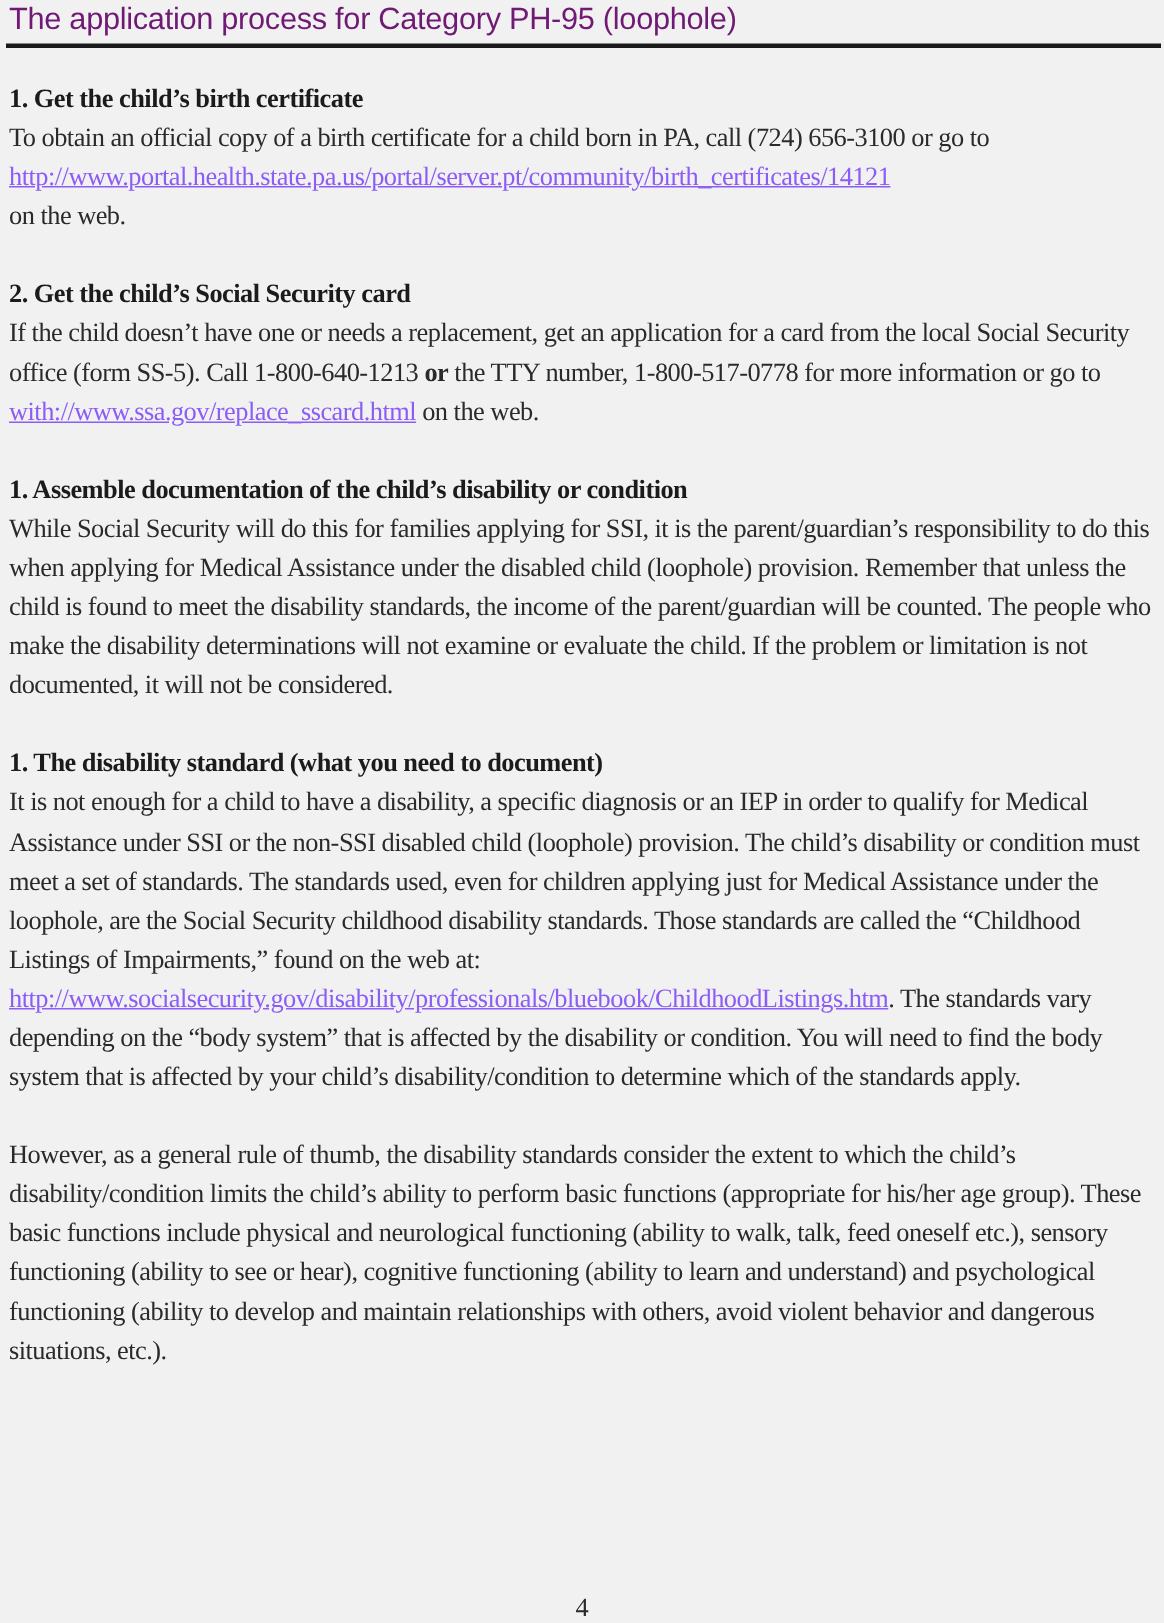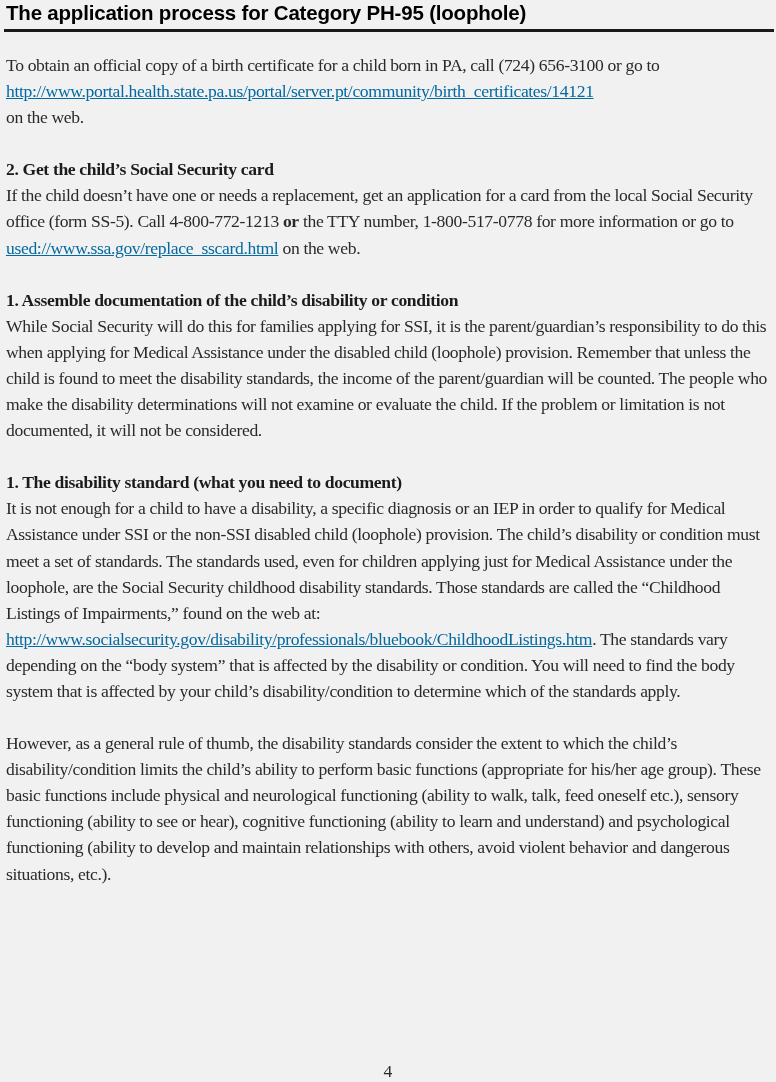--- a/index.html
+++ b/index.html
@@ -5,66 +5,67 @@
   html, body { margin: 0; padding: 0; }
   body {
     width: 776px; height: 1082px; overflow: hidden;
     background: #f1f1f1; color: #2a2a2a;
     font-family: "Liberation Serif", "DejaVu Serif", serif;
     position: relative;
   }
   .page-title {
     position: absolute; left: 6px; top: 0px;
     font-family: "Liberation Sans", "DejaVu Sans", sans-serif;
-    font-size: 20.5px; font-weight: bold; color: #000000;
+    font-size: 20.5px; font-weight: normal; color: #701a75;
     letter-spacing: -0.2px; line-height: 26px; white-space: nowrap;
   }
   .title-rule {
     position: absolute; left: 4px; right: 2px; top: 29px;
     height: 3px; background: #1a1a1a;
   }
   .content {
     position: absolute; left: 6px; top: 52px; width: 770px;
     font-size: 17.6px; line-height: 26.1px; letter-spacing: -0.35px;
   }
   .section { margin: 0 0 26px 0; }
   .section h2 {
     margin: 0; font-size: 17.6px; line-height: 26.1px; font-weight: bold; color: #1b1b1b;
   }
   .section p { margin: 0; }
-  a.link { color: #0369a1; text-decoration: underline; }
+  a.link { color: #8b5cf6; text-decoration: underline; }
   .nowrap { white-space: nowrap; }
   .page-number {
     position: absolute; left: 0; right: 0; top: 1061px;
     text-align: center; font-size: 17.6px; line-height: 20px;
   }
 </style>
 </head>
 <body>
 
 <div class="page-title">The application process for Category PH-95 (loophole)</div>
 <div class="title-rule"></div>
 
 <div class="content">
 
   <div class="section">
+    <h2>1. Get the child’s birth certificate</h2>
     <p>
       <span>To obtain an official copy of a birth certificate for a child born in PA, call (724) 656-3100 or go to</span><br>
       <a class="link nowrap">http://www.portal.health.state.pa.us/portal/server.pt/community/birth_certificates/14121</a><br>
       <span>on the web.</span>
     </p>
   </div>
 
   <div class="section" style="">
     <h2>2. Get the child’s Social Security card</h2>
     <p>
-      <span>If the child doesn’t have one or needs a replacement, get an application for a card from the local Social Security office (form SS-5). Call 4-800-772-1213</span>
+      <span>If the child doesn’t have one or needs a replacement, get an application for a card from the local Social Security office (form SS-5). Call 1-800-640-1213</span>
       <b>or</b>
       <span>the TTY number, 1-800-517-0778 for more information or go to</span>
-      <a class="link">used://www.ssa.gov/replace_sscard.html</a>
+      <a class="link">with://www.ssa.gov/replace_sscard.html</a>
       <span>on the web.</span>
     </p>
   </div>
 
   <div class="section" style="margin-bottom:26px">
     <h2>1. Assemble documentation of the child’s disability or condition</h2>
     <p>While Social Security will do this for families applying for SSI, it is the parent/guardian’s responsibility to do this when applying for Medical Assistance under the disabled child (loophole) provision. Remember that unless the child is found to meet the disability standards, the income of the parent/guardian will be counted. The people who make the disability determinations will not examine or evaluate the child. If the problem or limitation is not documented, it will not be considered.</p>
   </div>
 
   <div class="section">

